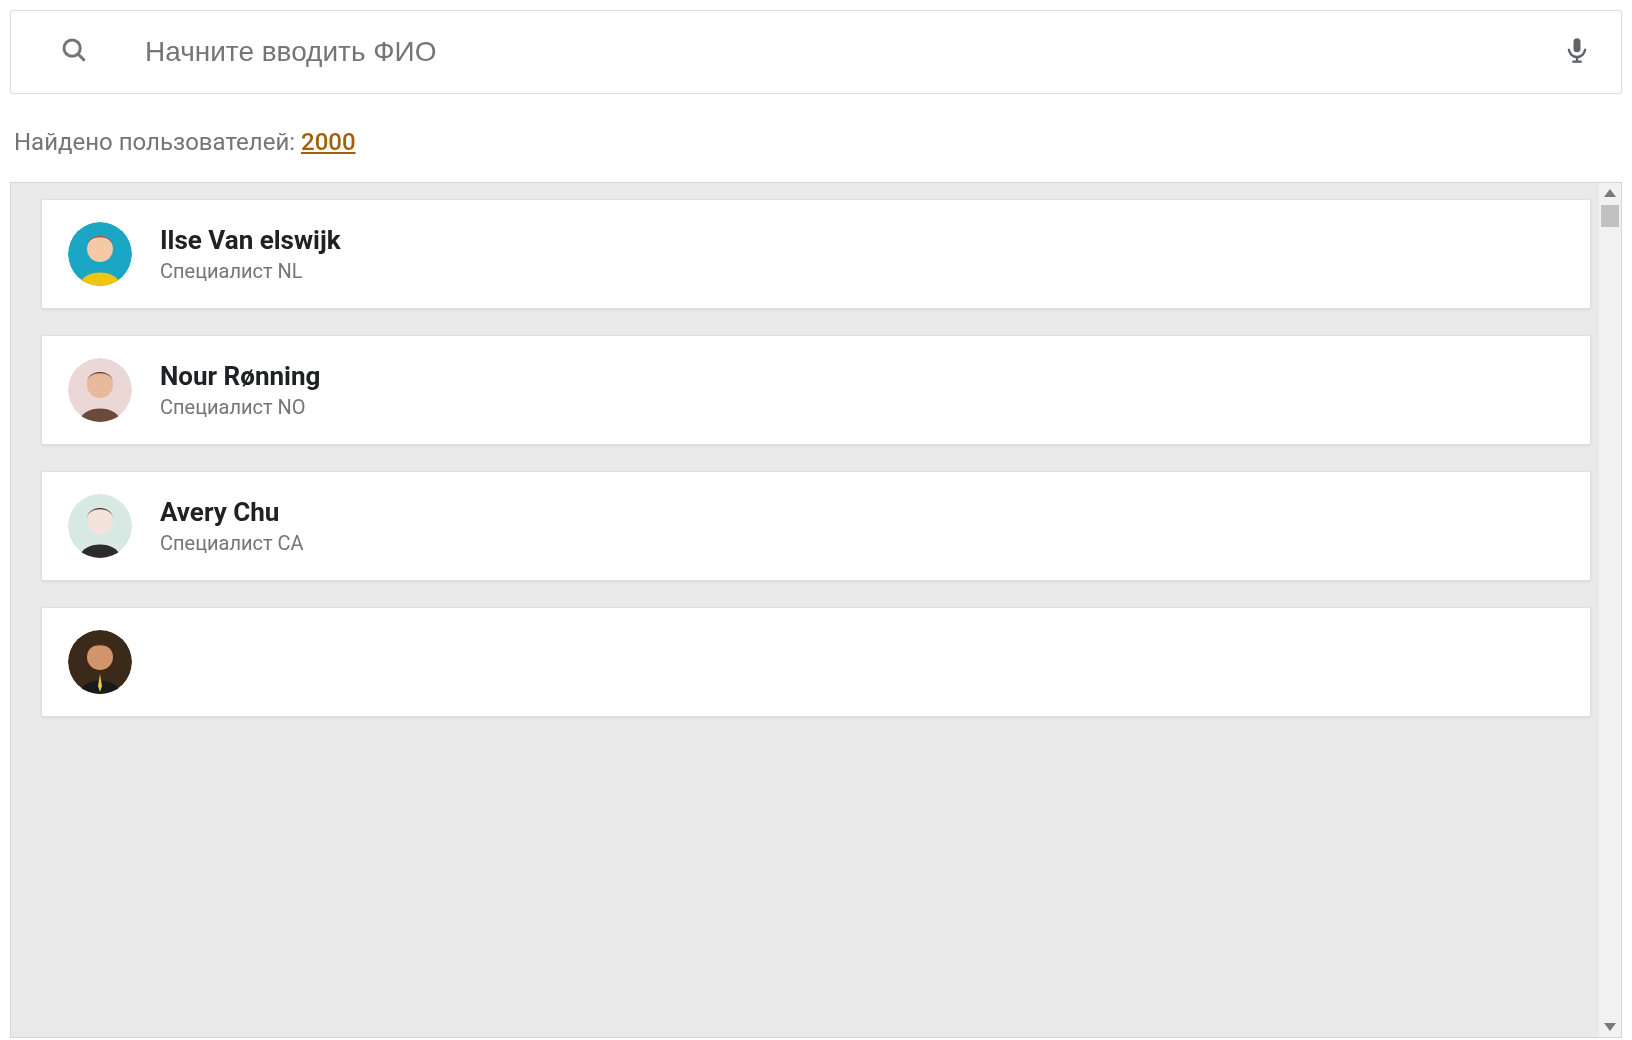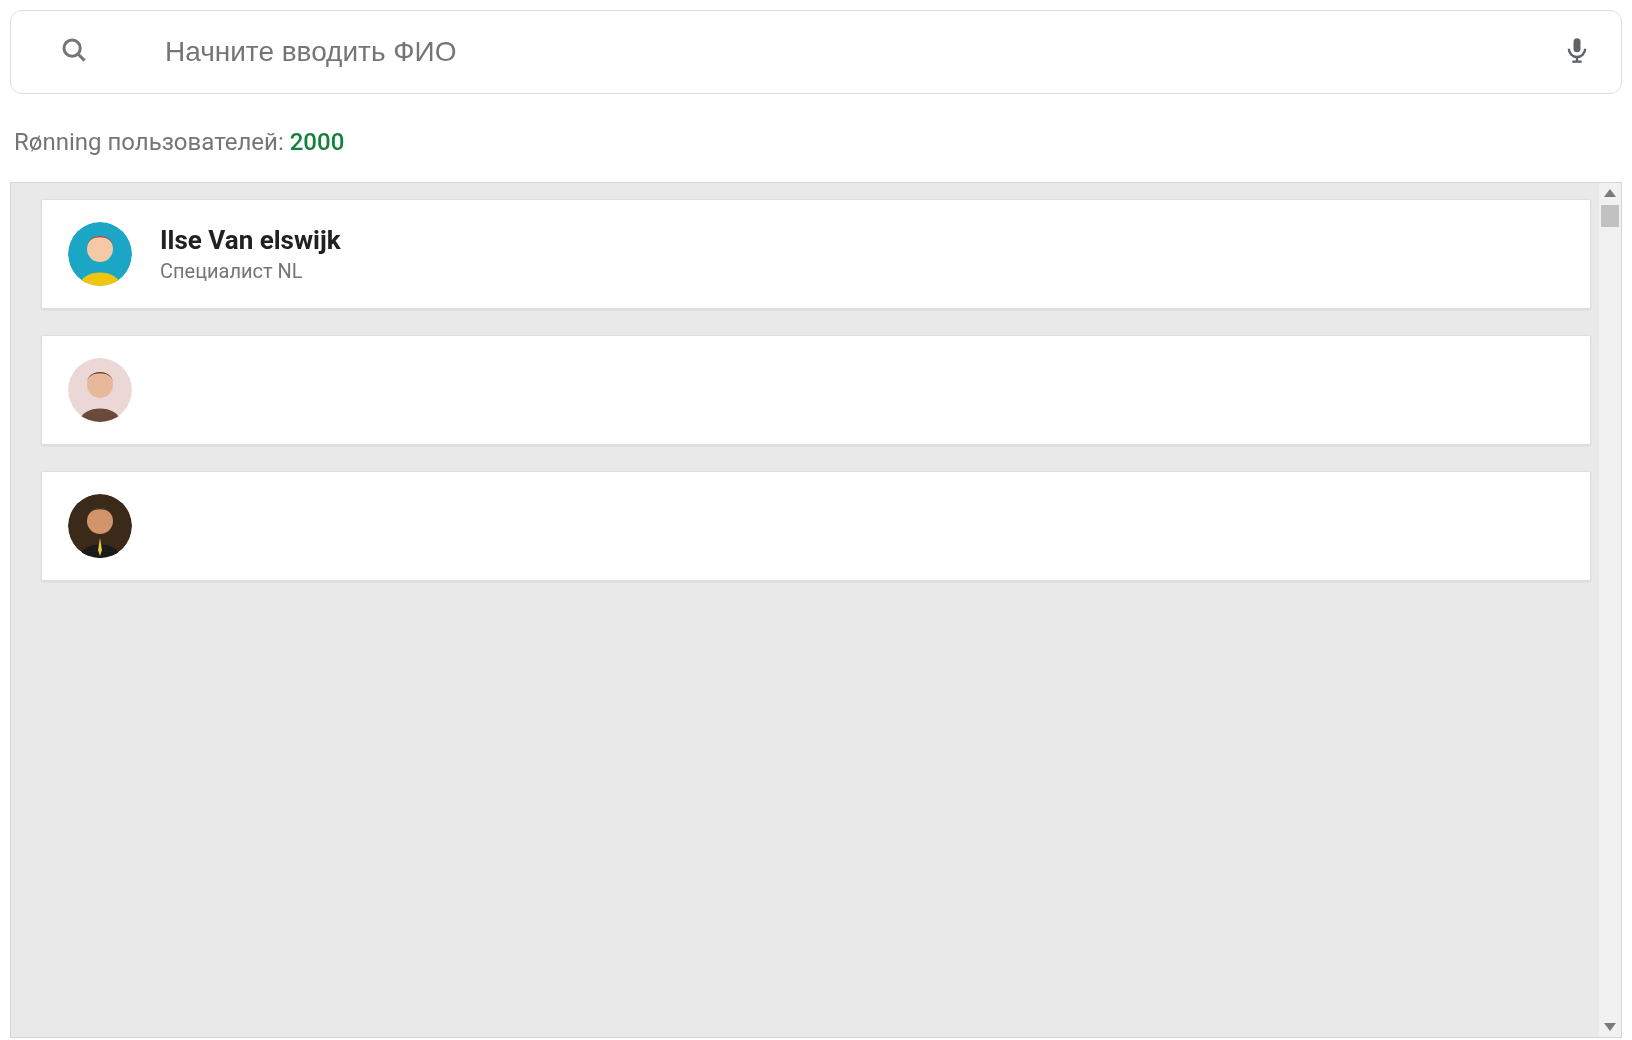--- a/index.html
+++ b/index.html
@@ -11,24 +11,23 @@
     overflow: hidden;
     padding: 10px;
   }
 
   
   .search-bar {
     display: flex;
     align-items: center;
     height: 84px;
     border: 1px solid #dcdcdc;
-    border-radius: 12px;
+    border-radius: 3px;
     padding: 0 30px 0 48px;
     background: #fff;
-    gap: 20px;
   }
   .search-icon {
     color: #757575;
     flex: 0 0 auto;
   }
   .search-input {
     flex: 1 1 auto;
     border: none;
     outline: none;
     font-size: 28px;
@@ -43,22 +42,23 @@
     cursor: pointer;
   }
 
   
   .results-count {
     font-size: 24px;
     color: #757575;
     margin: 34px 0 0 4px;
   }
   .results-count .count {
-    color: #15803d;
+    color: #a16207;
     font-weight: 500;
+    text-decoration: underline;
   }
 
   
   .results-panel {
     position: relative;
     margin-top: 26px;
     background: #e9e9e9;
     border: 1px solid #d5d5d5;
     height: 856px;
     padding: 16px 30px 0 30px; 
@@ -148,21 +148,21 @@
     <svg width="28" height="34" viewBox="0 0 24 24" fill="currentColor">
       <path d="M12 14a3 3 0 0 0 3-3V5a3 3 0 0 0-6 0v6a3 3 0 0 0 3 3z"></path>
       <path d="M19 11a7 7 0 0 1-14 0" fill="none" stroke="currentColor" stroke-width="2"></path>
       <line x1="12" y1="18" x2="12" y2="22" stroke="currentColor" stroke-width="2"></line>
       <line x1="8" y1="22" x2="16" y2="22" stroke="currentColor" stroke-width="2"></line>
     </svg>
   </span>
 </div>
 
 <div class="results-count">
-  <span>Rønning пользователей: </span><span class="count">2000</span>
+  <span>Найдено пользователей: </span><span class="count">2000</span>
 </div>
 
 <div class="results-panel">
   <div id="cards-container">
       <div class="card">
     <div class="avatar">
       <svg viewBox="0 0 64 64">
     <circle cx="32" cy="32" r="32" fill="#1aa6c4"></circle>
     <path d="M12 64 C12 46 52 46 52 64 Z" fill="#f1c40f"></path>
 
@@ -177,20 +177,39 @@
       </div>
       <div class="card">
     <div class="avatar">
       <svg viewBox="0 0 64 64">
     <circle cx="32" cy="32" r="32" fill="#ecd7d7"></circle>
     <path d="M12 64 C12 46 52 46 52 64 Z" fill="#6a4a3a"></path>
 
     <circle cx="32" cy="27" r="13" fill="#e8b89b"></circle>
     <path d="M19 25 C19 12 45 12 45 25 C45 18 39 14 32 14 C25 14 19 18 19 25 Z" fill="#5b3a29"></path>
   </svg>
+    </div>
+    <div class="card-text">
+      <div class="card-name">Nour Rønning</div>
+      <div class="card-role">Специалист NO</div>
+    </div>
+      </div>
+      <div class="card">
+    <div class="avatar">
+      <svg viewBox="0 0 64 64">
+    <circle cx="32" cy="32" r="32" fill="#d8e8e3"></circle>
+    <path d="M12 64 C12 46 52 46 52 64 Z" fill="#2c2c2c"></path>
+
+    <circle cx="32" cy="27" r="13" fill="#f3e3da"></circle>
+    <path d="M19 25 C19 12 45 12 45 25 C45 18 39 14 32 14 C25 14 19 18 19 25 Z" fill="#4b2e2a"></path>
+  </svg>
+    </div>
+    <div class="card-text">
+      <div class="card-name">Avery Chu</div>
+      <div class="card-role">Специалист CA</div>
     </div>
       </div>
       <div class="card">
     <div class="avatar">
       <svg viewBox="0 0 64 64">
     <circle cx="32" cy="32" r="32" fill="#3b2a1a"></circle>
     <path d="M12 64 C12 46 52 46 52 64 Z" fill="#1a1a1a"></path>
     <path d="M32 44 L30 56 L32 62 L34 56 Z" fill="#e6c84a"></path>
     <circle cx="32" cy="27" r="13" fill="#d2956b"></circle>
     <path d="M19 25 C19 12 45 12 45 25 C45 18 39 14 32 14 C25 14 19 18 19 25 Z" fill="#3a2a1a"></path>

